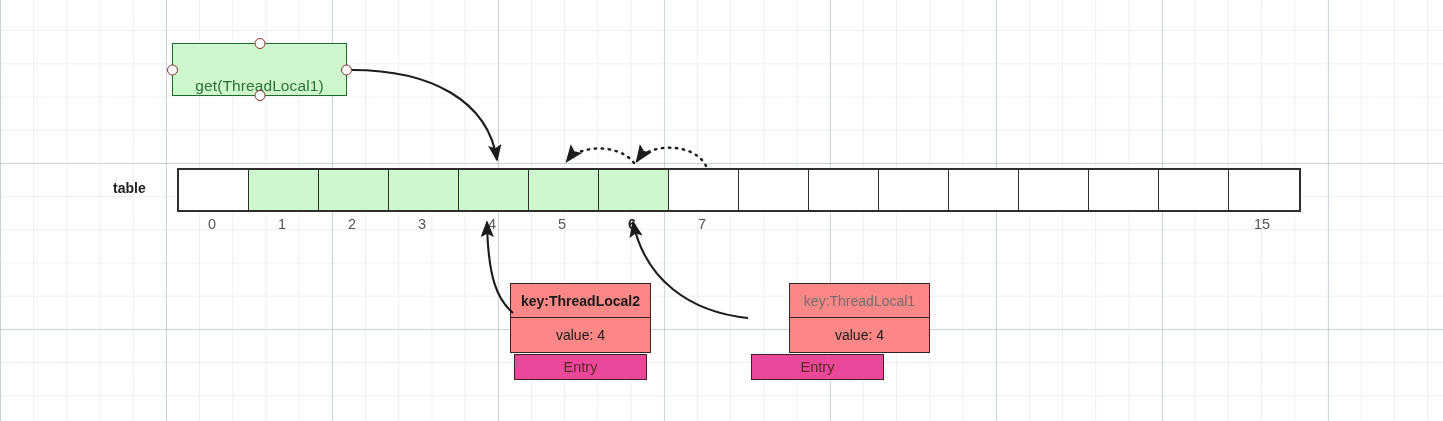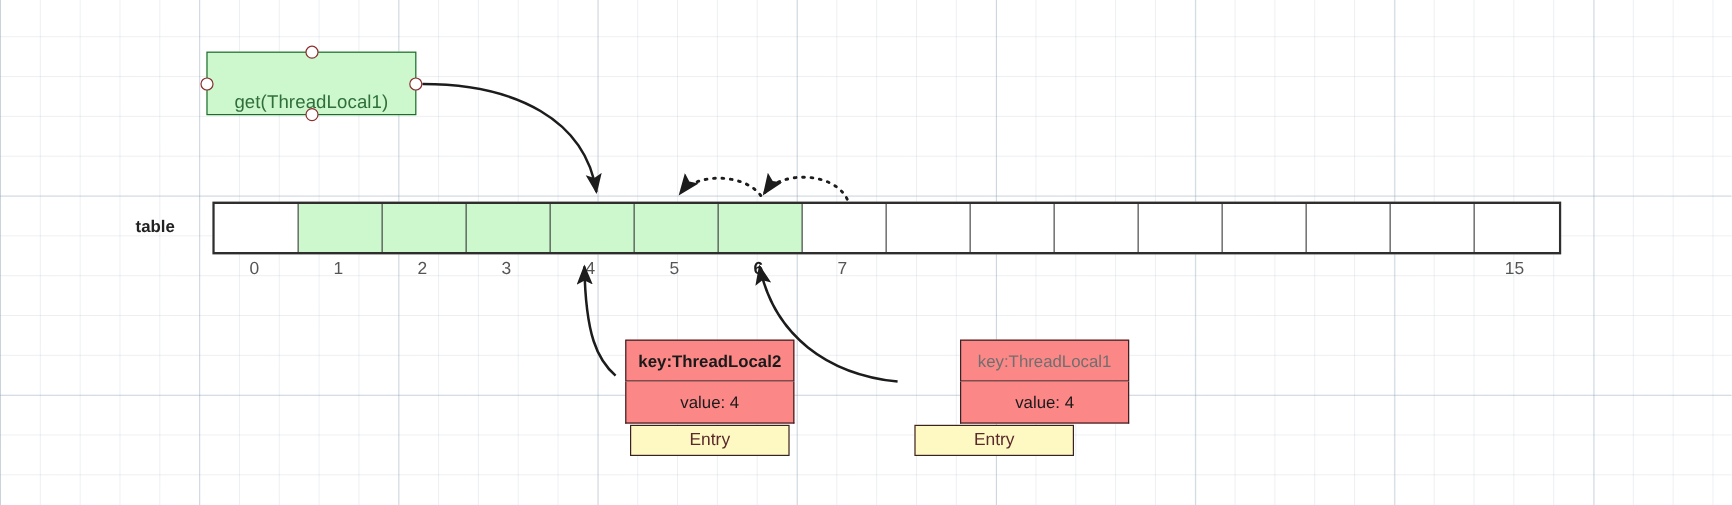--- a/index.html
+++ b/index.html
@@ -67,32 +67,32 @@
   .idx.bold{ font-weight:bold; color:#1c1c1c; }
 
   
   .caption{
     position:absolute; left:36px; top:266px; width:450px;
     text-align:center; font-size:17px; font-weight:bold; color:#2b2b2b;
     line-height:1.52; letter-spacing:.2px;
   }
 
   
-  .entry-group{ position:absolute;margin-left:11px; }
+  .entry-group{ position:absolute; }
   .entry-key, .entry-value{
     width:141px; background:#fb8787; border:1.6px solid #3a2222;
     height:35px; display:flex; align-items:center; justify-content:center;
     font-size:14px; color:#1a1a1a; white-space:nowrap;
   }
   .entry-key{ font-weight:bold; }
   .entry-value{ border-top:none; font-weight:normal; }
   .entry-key.dim{ font-weight:normal; color:#6f6f6f; }
   .entry-foot{
     position:absolute; left:4px; top:71px; width:133px; height:26px;
-    background:#fef9c3; border:1.6px solid #3a2222;
+    background:#ec4899; border:1.6px solid #3a2222;
     display:flex; align-items:center; justify-content:center;
     font-size:14.5px; color:#5a2a2a;
   }
   .g1{ left:510px; top:283px; }
   .g2{ left:747px; top:283px;padding-left:42px; }
 
   svg.overlay{ position:absolute; inset:0; width:1443px; height:421px; pointer-events:none; }
 </style>
 </head>
 <body>

